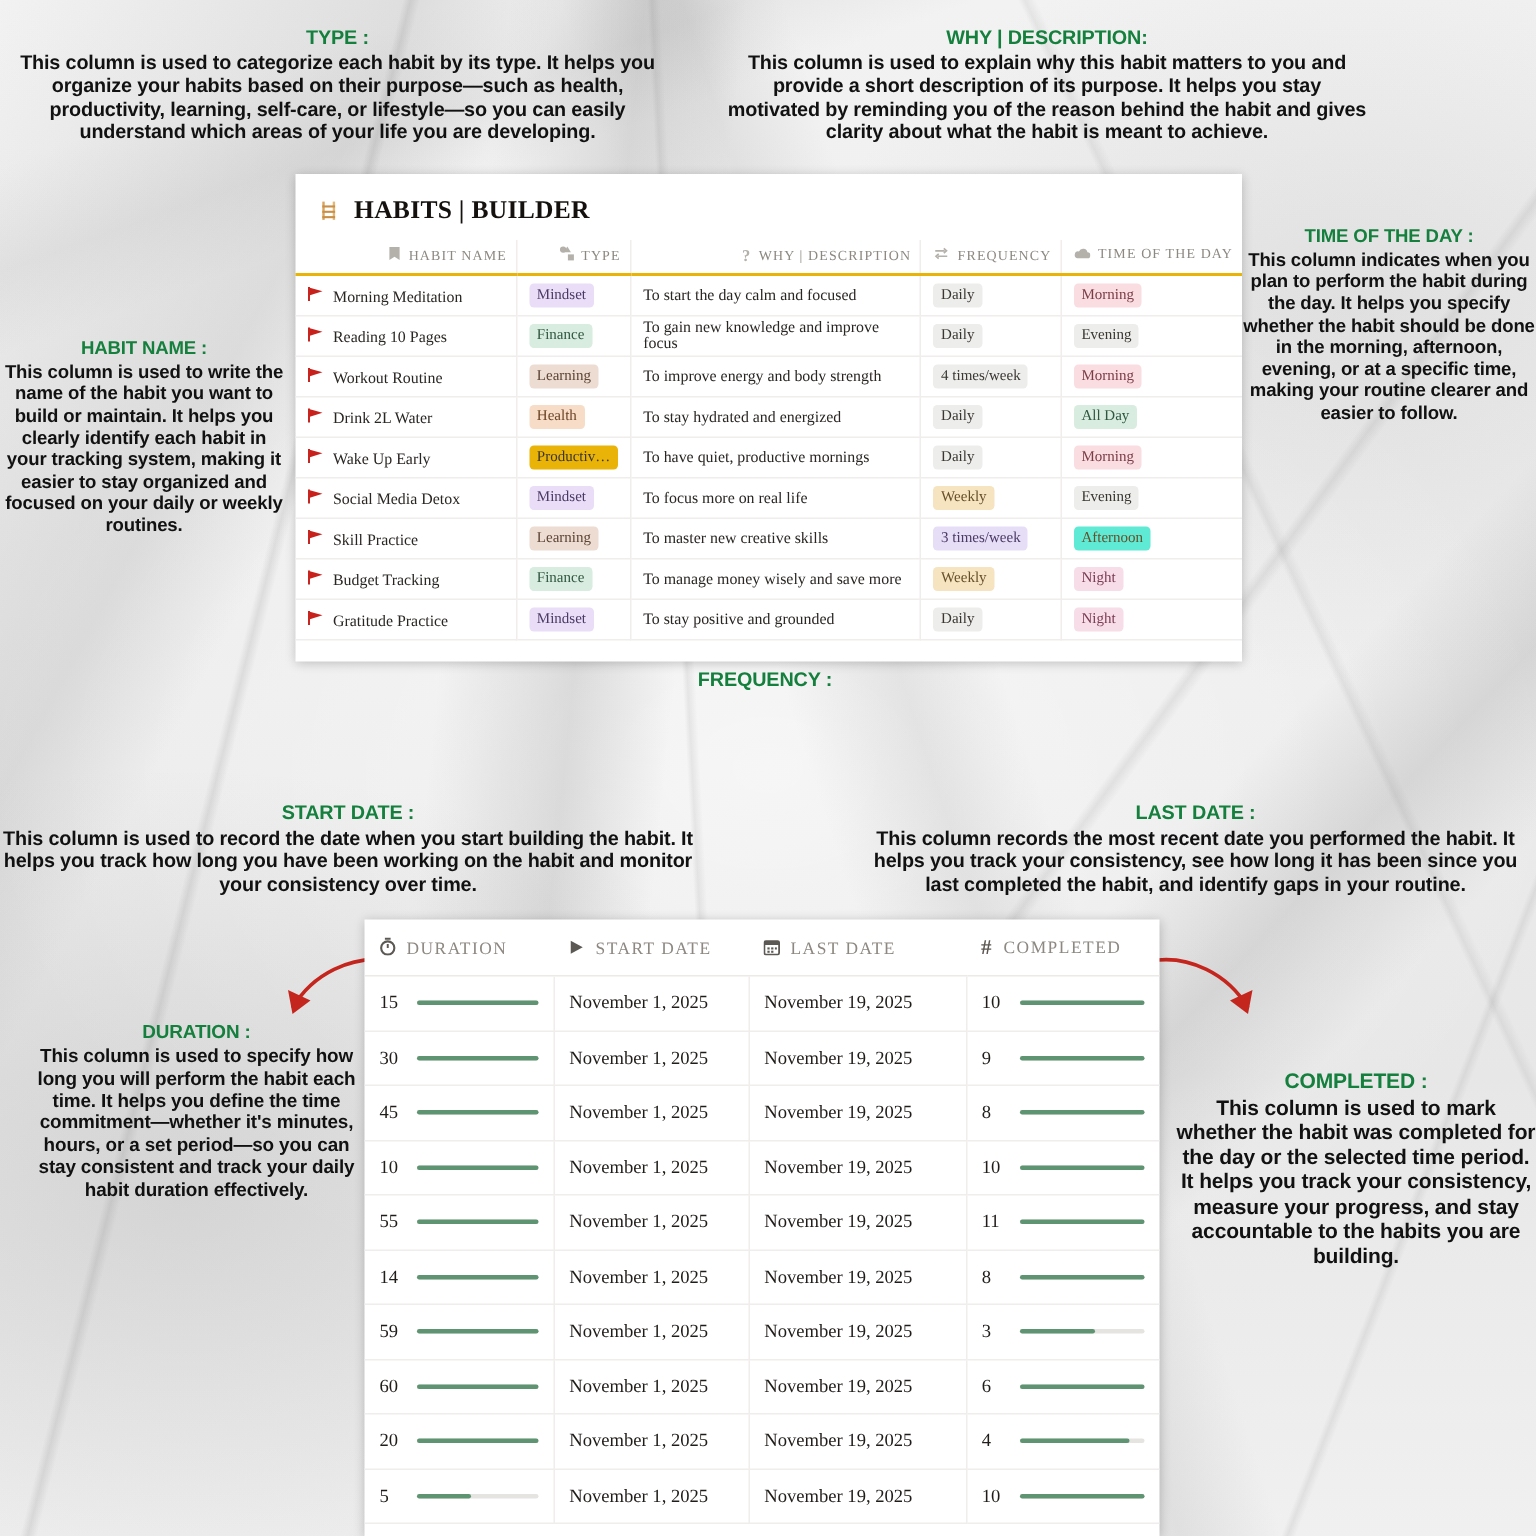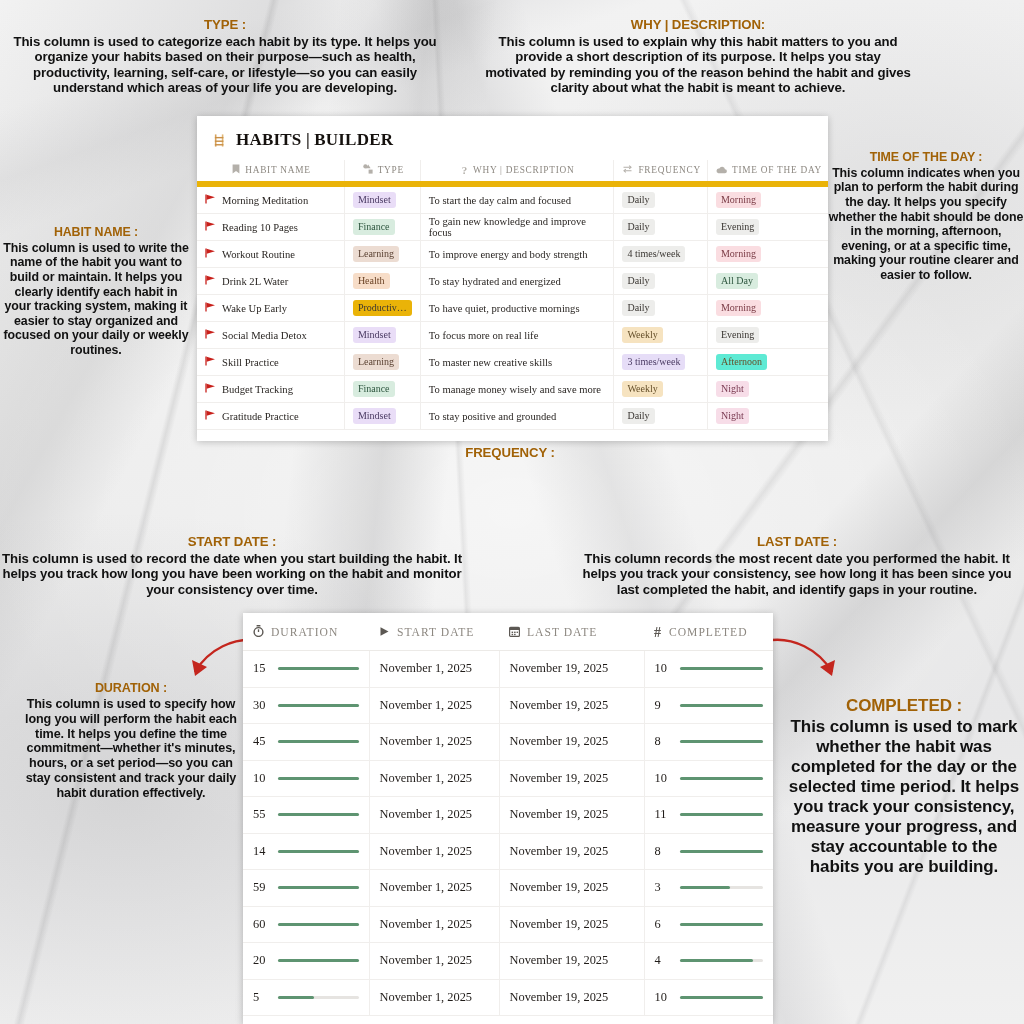--- a/index.html
+++ b/index.html
@@ -30,34 +30,34 @@
       linear-gradient(104deg, transparent 21%, rgba(90,90,98,.13) 21.4%, transparent 21.9%),
       linear-gradient(87deg, transparent 45%, rgba(90,90,98,.10) 45.3%, transparent 45.8%),
       linear-gradient(126deg, transparent 63%, rgba(90,90,98,.11) 63.4%, transparent 63.9%),
       linear-gradient(65deg, transparent 77%, rgba(90,90,98,.09) 77.3%, transparent 77.8%),
       linear-gradient(111deg, transparent 88%, rgba(90,90,98,.10) 88.3%, transparent 88.7%);
   }
 
   
   .ann{position:absolute;text-align:center;color:#111;
        font-weight:bold;line-height:1.18;letter-spacing:-.1px;}
-  .ann .hd{display:block;color:#a16207;font-weight:bold;margin-bottom:1px;}
+  .ann .hd{display:block;color:#15803d;font-weight:bold;margin-bottom:1px;}
 
   
   .card{position:absolute;background:#ffffff;box-shadow:0 1px 7px rgba(0,0,0,.22);}
   .card-title{display:flex;align-items:center;gap:8px;
      font-family:"Liberation Serif", serif;font-weight:bold;font-size:17px;color:#15110e;
      padding:14px 0 10px 16px;letter-spacing:.2px;}
 
   table{border-collapse:collapse;width:100%;
         font-family:"Liberation Serif", serif;}
   .thead-cell{
      font-size:9.3px;color:#8d8881;letter-spacing:.75px;
-     text-transform:uppercase;font-weight:normal;text-align:center;
-     padding:4px 6px 5px 8px;border-bottom:6px solid #eab308;
+     text-transform:uppercase;font-weight:normal;text-align:right;
+     padding:4px 6px 5px 8px;border-bottom:2px solid #eab308;
      white-space:nowrap;}
   .thead-cell .ic{display:inline-block;margin-right:5px;vertical-align:-1px;color:#b4b0aa;}
   td{border-bottom:1px solid #f0eeec;border-right:1px solid #f0eeec;
      padding:0 8px;height:26px;font-size:10.6px;color:#2a2623;vertical-align:middle;}
   td:last-child{border-right:none;margin-top:24px;}
   .thead-cell{border-right:1px solid #f0eeec;}
   .thead-cell:last-child{border-right:none;}
 
   .flag{color:#c8201b;margin-right:6px;font-size:10px;}
   .chip{display:inline-block;padding:1px 5px;border-radius:3px;font-size:10px;line-height:14px;
@@ -115,21 +115,21 @@
 <div class="ann" style="left:572px;top:534px;width:450px;font-size:13.2px;">
   <span class="hd">LAST DATE :</span>
   <span>This column records the most recent date you performed the habit. It helps you track your consistency, see how long it has been since you last completed the habit, and identify gaps in your routine.</span>
 </div>
 
 <div class="ann" style="left:20px;top:681px;width:222px;font-size:12.6px;">
   <span class="hd">DURATION :</span>
   <span>This column is used to specify how long you will perform the habit each time. It helps you define the time commitment—whether it's minutes, hours, or a set period—so you can stay consistent and track your daily habit duration effectively.</span>
 </div>
 
-<div class="ann" style="left:784px;top:696px;width:240px;font-size:17px;">
+<div class="ann" style="left:784px;top:712px;width:240px;font-size:14px;">
   <span class="hd">COMPLETED :</span>
   <span>This column is used to mark whether the habit was completed for the day or the selected time period. It helps you track your consistency, measure your progress, and stay accountable to the habits you are building.</span>
 </div>
 
 <svg class="arrow" style="left:185px;top:636px;width:72px;height:46px" viewBox="0 0 72 46">
   <path d="M70 4 C 50 2, 24 12, 10 36" stroke="#c4261e" stroke-width="2.4" fill="none"></path>
   <path d="M10 40 L 7 24 L 22 31 Z" fill="#c4261e"></path>
 </svg>
 
 <svg class="arrow" style="left:770px;top:636px;width:72px;height:46px" viewBox="0 0 72 46">

